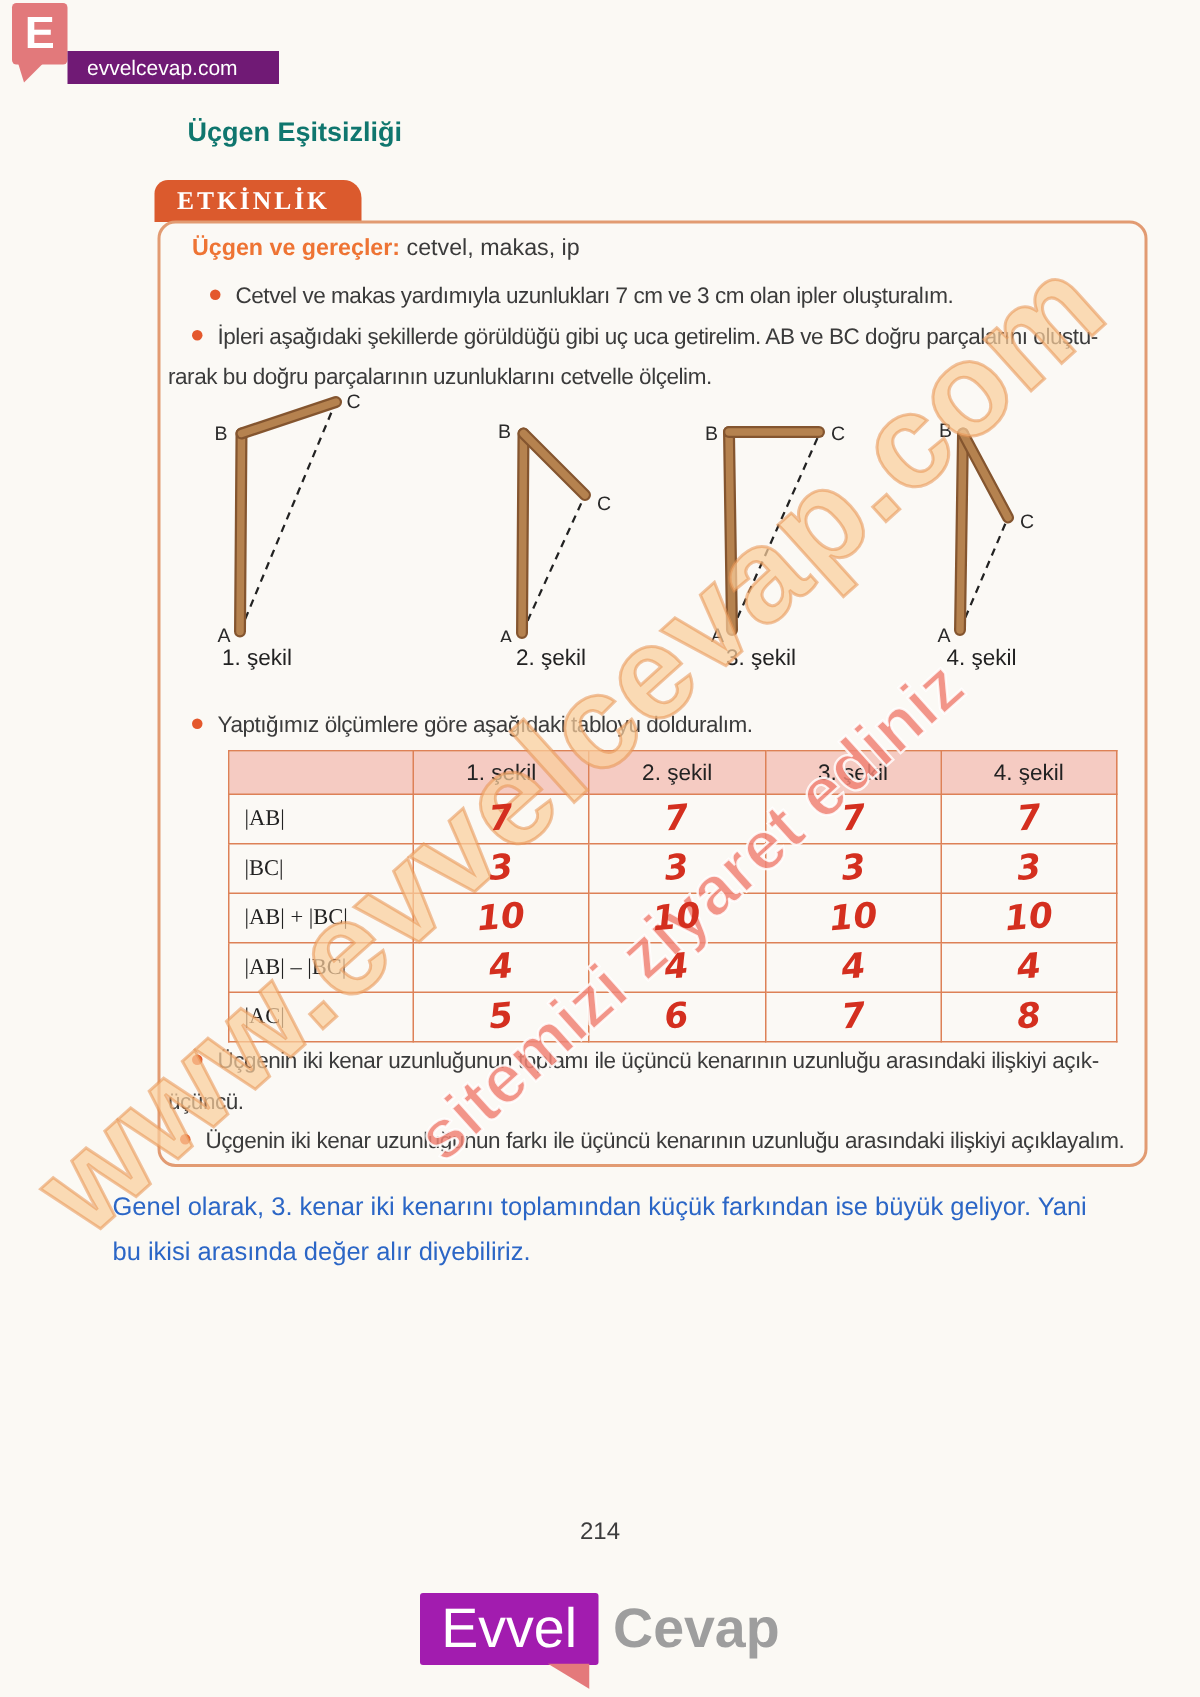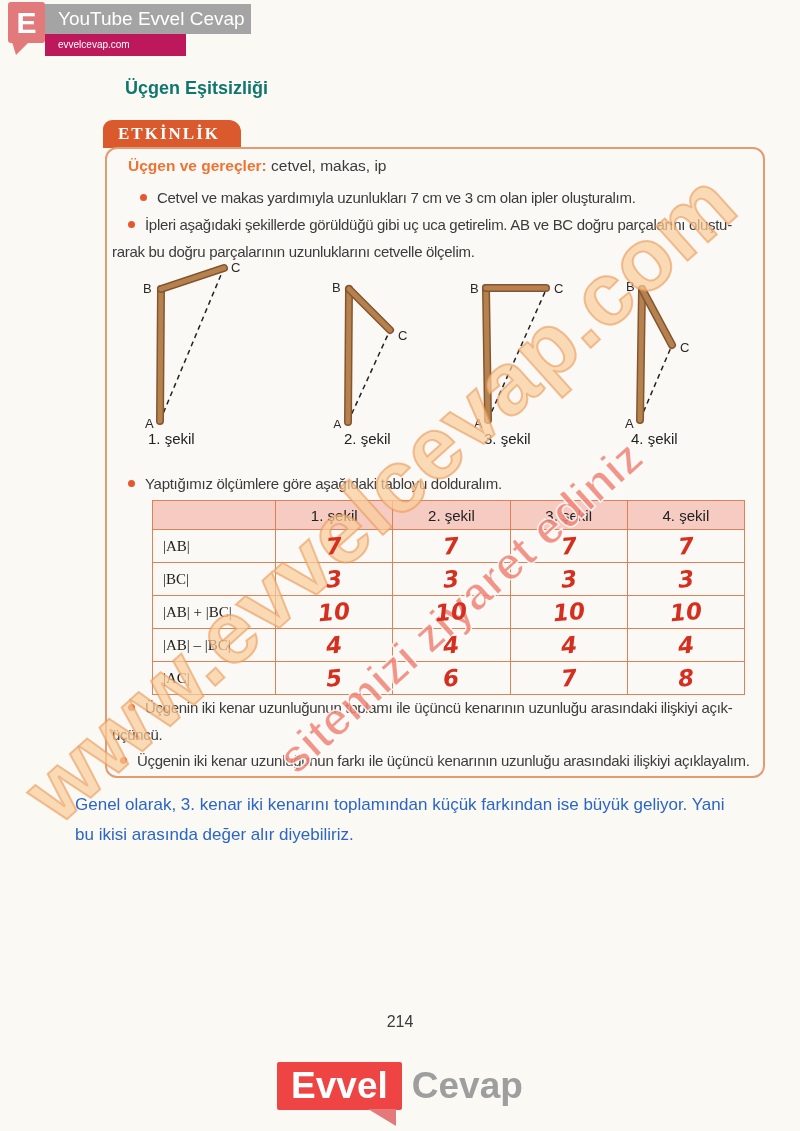--- a/index.html
+++ b/index.html
@@ -7,22 +7,22 @@
           font-family:"Liberation Sans",sans-serif;color:#3b3b3b;}
   .abs{position:absolute;}
   .nowrap{white-space:nowrap;}
 
   
   .e-badge{left:8px;top:2px;width:37px;height:41px;background:#e2797b;border-radius:3px;
            color:#fff;font-weight:bold;font-size:30px;text-align:center;line-height:41px;}
   .e-tail{left:12px;top:42px;}
   .bar1{left:45px;top:4px;height:30px;width:206px;background:#a4a4a4;color:#fff;
         font-size:19px;line-height:30px;padding-left:13px;box-sizing:border-box;}
-  .bar2{left:45px;top:34px;height:22px;width:141px;background:#be185d;color:#fff;
-        font-size:10px;line-height:22px;padding-left:13px;box-sizing:border-box;}
+  .bar2{left:45px;top:34px;height:22px;width:141px;background:#701a75;color:#fff;
+        font-size:14px;line-height:22px;padding-left:13px;box-sizing:border-box;}
 
   
   .sec-title{left:125px;top:78px;font-size:18px;font-weight:bold;color:#0f766e;}
 
   
   .act-box{left:105px;top:147px;width:656px;height:627px;border:2px solid #e29b72;
            border-radius:12px;background:rgba(253,250,245,.35);}
   .act-tab{left:103px;top:120px;width:138px;height:28px;background:#db5a2d;
            border-radius:9px 12px 0 0;color:#fff;font-family:"Liberation Serif",serif;
            font-weight:bold;font-size:17px;letter-spacing:2px;line-height:28px;padding-left:15px;
@@ -73,35 +73,34 @@
           color:rgba(240,132,118,0.85);-webkit-text-stroke:1.5px rgba(255,255,255,0.85);
           z-index:6;pointer-events:none;}
 
   
   .note{left:75px;top:790px;width:700px;z-index:7;font-size:17px;color:#2b66c6;line-height:30px;}
   .note span{display:block;white-space:nowrap;}
 
   
   .pagenum{left:0;top:1013px;width:800px;text-align:center;font-size:16px;color:#3c3c3c;}
   .flogo{left:0;top:1062px;width:800px;display:flex;justify-content:center;align-items:flex-start;gap:10px;}
-  .flogo .evvel{position:relative;background:#ef4444;color:#fff;font-weight:bold;font-size:37px;
+  .flogo .evvel{position:relative;background:#a21caf;color:#fff;font-weight:normal;font-size:37px;
                 line-height:48px;padding:0 14px;border-radius:2px;}
   .flogo .evvel svg{position:absolute;right:6px;bottom:-16px;}
   .flogo .cevap{color:#9e9e9e;font-weight:bold;font-size:37px;line-height:48px;}
 </style>
 </head>
 <body>
 
 <div id="canvas">
 
   <div class="abs e-badge">E</div>
   <svg class="abs e-tail" width="18" height="14">
     <polygon points="0,0 17,0 4,13" fill="#e2797b"></polygon>
   </svg>
-  <div class="abs bar1 nowrap">YouTube Evvel Cevap</div>
   <div class="abs bar2 nowrap">evvelcevap.com</div>
 
   <div class="abs sec-title nowrap">Üçgen Eşitsizliği</div>
 
   <div class="abs act-tab">ETKİNLİK</div>
   <div class="abs act-box"></div>
 
   <div class="abs materials nowrap">
     <b>Üçgen ve gereçler:</b>
     <span>cetvel, makas, ip</span>

